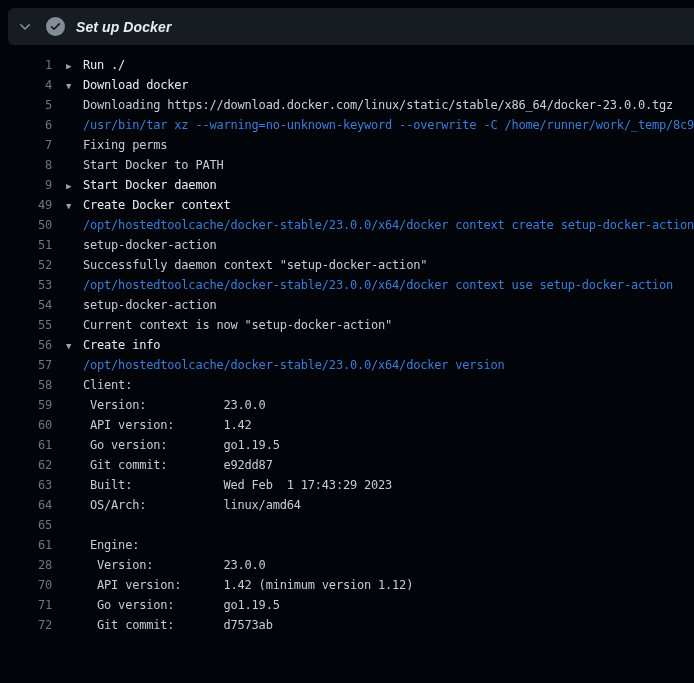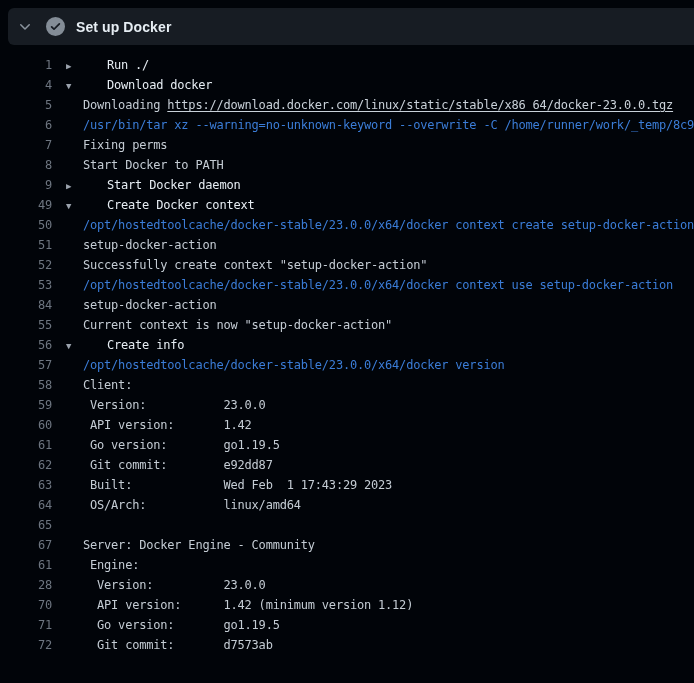--- a/index.html
+++ b/index.html
@@ -14,20 +14,21 @@
   .step-header {
     position: absolute;
     top: 8px; left: 8px; right: 0;
     height: 37px;
     background: #171c23;
     border-radius: 6px 0 0 6px;
     display: flex;
     align-items: center;
     padding-left: 9px;
     cursor: pointer;
+    font-style: italic;
   }
   .chev { width: 16px; height: 16px; display: inline-flex; align-items: center; justify-content: center; }
   .chev svg { display: block; }
   .check { width: 19px; height: 19px; margin-left: 13px; display: inline-flex; }
   .check svg { display: block; }
   .step-title {
     margin-left: 11px;
     color: #e6edf3;
     font-size: 14px;
     font-weight: 600;
@@ -58,25 +59,24 @@
     cursor: pointer;
     user-select: none;
   }
   .slot {
     flex: 0 0 31px;
     padding-left: 14px;
     color: #9ba3ad;
   }
   .arrow { font-size: 9px; cursor: pointer; }
   .txt { color: #c4ccd4; flex: 1 1 auto; }
-  .line.group .txt { color: #e6edf3; margin-left: 24px; }
+  .line.group .txt { color: #e6edf3; }
   .txt.cmd { color: #3b7dd8; }
   .link {
     color: #c9d1d9;
-    text-decoration: underline;
     text-underline-offset: 2px;
     cursor: pointer;
   }
 </style>
 </head>
 <body>
 
 <div class="frame">
 
   <div class="step-header">
@@ -97,35 +97,34 @@
       <div class="line group"><span class="num">1</span><span class="slot"><span class="arrow">▶</span></span><span class="txt">Run ./</span></div>
       <div class="line group"><span class="num">4</span><span class="slot"><span class="arrow">▼</span></span><span class="txt">Download docker</span></div>
       <div class="line"><span class="num">5</span><span class="slot"></span><span class="txt"><span>Downloading </span><span class="link">https://download.docker.com/linux/static/stable/x86_64/docker-23.0.0.tgz</span></span></div>
       <div class="line"><span class="num">6</span><span class="slot"></span><span class="txt cmd">/usr/bin/tar xz --warning=no-unknown-keyword --overwrite -C /home/runner/work/_temp/8c93</span></div>
       <div class="line"><span class="num">7</span><span class="slot"></span><span class="txt">Fixing perms</span></div>
       <div class="line"><span class="num">8</span><span class="slot"></span><span class="txt">Start Docker to PATH</span></div>
       <div class="line group"><span class="num">9</span><span class="slot"><span class="arrow">▶</span></span><span class="txt">Start Docker daemon</span></div>
       <div class="line group"><span class="num">49</span><span class="slot"><span class="arrow">▼</span></span><span class="txt">Create Docker context</span></div>
       <div class="line"><span class="num">50</span><span class="slot"></span><span class="txt cmd">/opt/hostedtoolcache/docker-stable/23.0.0/x64/docker context create setup-docker-action</span></div>
       <div class="line"><span class="num">51</span><span class="slot"></span><span class="txt">setup-docker-action</span></div>
-      <div class="line"><span class="num">52</span><span class="slot"></span><span class="txt">Successfully create context "setup-docker-action"</span></div>
+      <div class="line"><span class="num">52</span><span class="slot"></span><span class="txt">Successfully daemon context "setup-docker-action"</span></div>
       <div class="line"><span class="num">53</span><span class="slot"></span><span class="txt cmd">/opt/hostedtoolcache/docker-stable/23.0.0/x64/docker context use setup-docker-action</span></div>
-      <div class="line"><span class="num">84</span><span class="slot"></span><span class="txt">setup-docker-action</span></div>
+      <div class="line"><span class="num">54</span><span class="slot"></span><span class="txt">setup-docker-action</span></div>
       <div class="line"><span class="num">55</span><span class="slot"></span><span class="txt">Current context is now "setup-docker-action"</span></div>
       <div class="line group"><span class="num">56</span><span class="slot"><span class="arrow">▼</span></span><span class="txt">Create info</span></div>
       <div class="line"><span class="num">57</span><span class="slot"></span><span class="txt cmd">/opt/hostedtoolcache/docker-stable/23.0.0/x64/docker version</span></div>
       <div class="line"><span class="num">58</span><span class="slot"></span><span class="txt">Client:</span></div>
       <div class="line"><span class="num">59</span><span class="slot"></span><span class="txt"> Version:           23.0.0</span></div>
       <div class="line"><span class="num">60</span><span class="slot"></span><span class="txt"> API version:       1.42</span></div>
       <div class="line"><span class="num">61</span><span class="slot"></span><span class="txt"> Go version:        go1.19.5</span></div>
       <div class="line"><span class="num">62</span><span class="slot"></span><span class="txt"> Git commit:        e92dd87</span></div>
       <div class="line"><span class="num">63</span><span class="slot"></span><span class="txt"> Built:             Wed Feb  1 17:43:29 2023</span></div>
       <div class="line"><span class="num">64</span><span class="slot"></span><span class="txt"> OS/Arch:           linux/amd64</span></div>
       <div class="line"><span class="num">65</span><span class="slot"></span></div>
-      <div class="line"><span class="num">67</span><span class="slot"></span><span class="txt">Server: Docker Engine - Community</span></div>
       <div class="line"><span class="num">61</span><span class="slot"></span><span class="txt"> Engine:</span></div>
       <div class="line"><span class="num">28</span><span class="slot"></span><span class="txt">  Version:          23.0.0</span></div>
       <div class="line"><span class="num">70</span><span class="slot"></span><span class="txt">  API version:      1.42 (minimum version 1.12)</span></div>
       <div class="line"><span class="num">71</span><span class="slot"></span><span class="txt">  Go version:       go1.19.5</span></div>
       <div class="line"><span class="num">72</span><span class="slot"></span><span class="txt">  Git commit:       d7573ab</span></div>
     </div>
 
 </div>
 
 </body></html>

